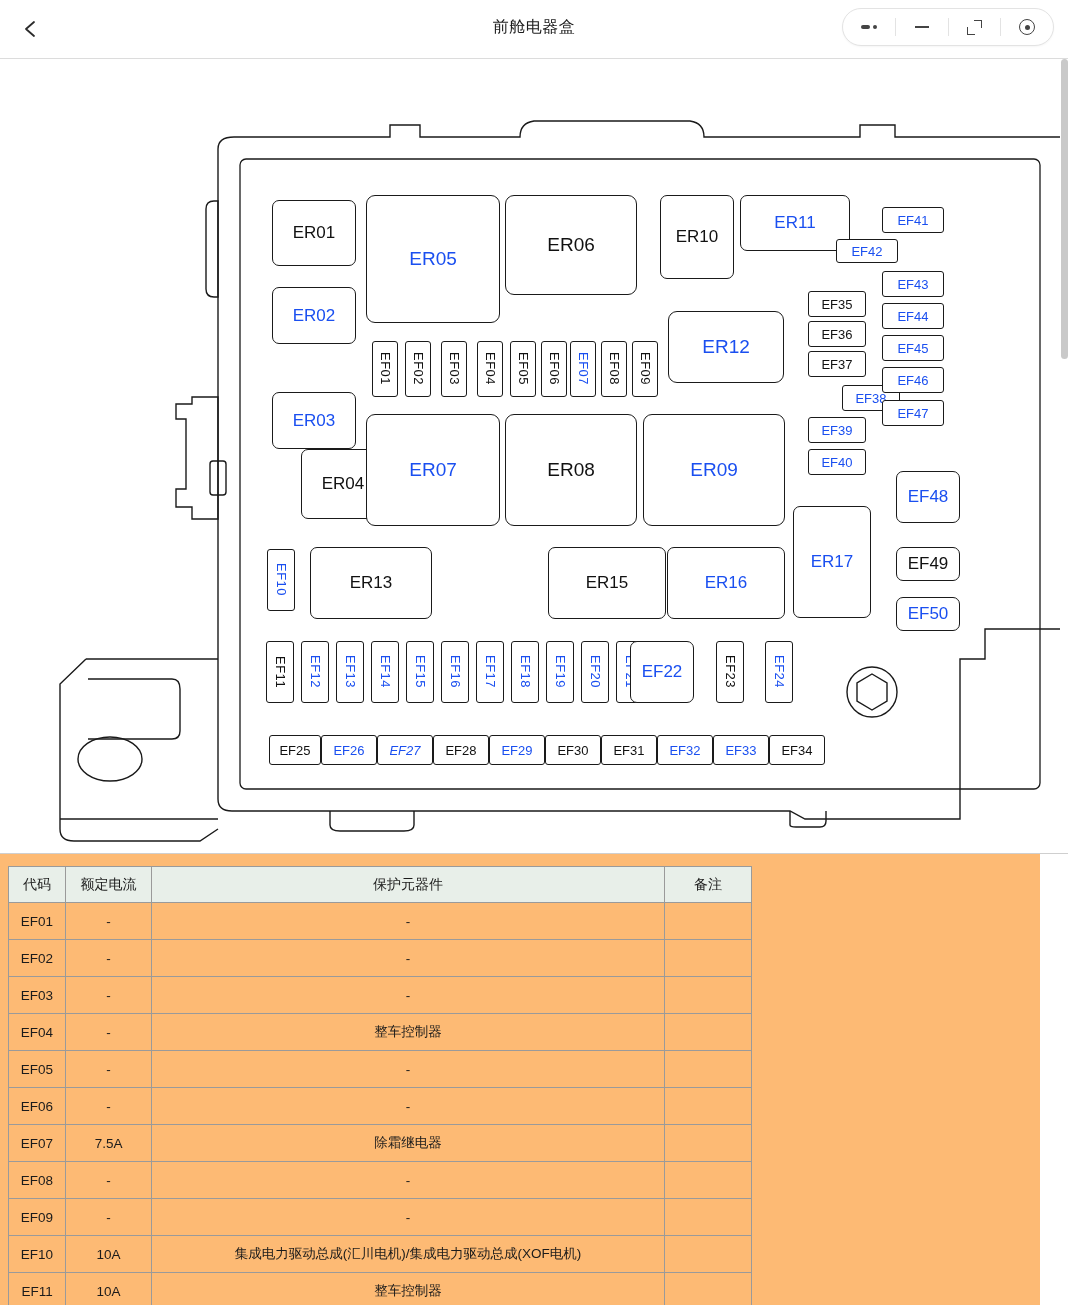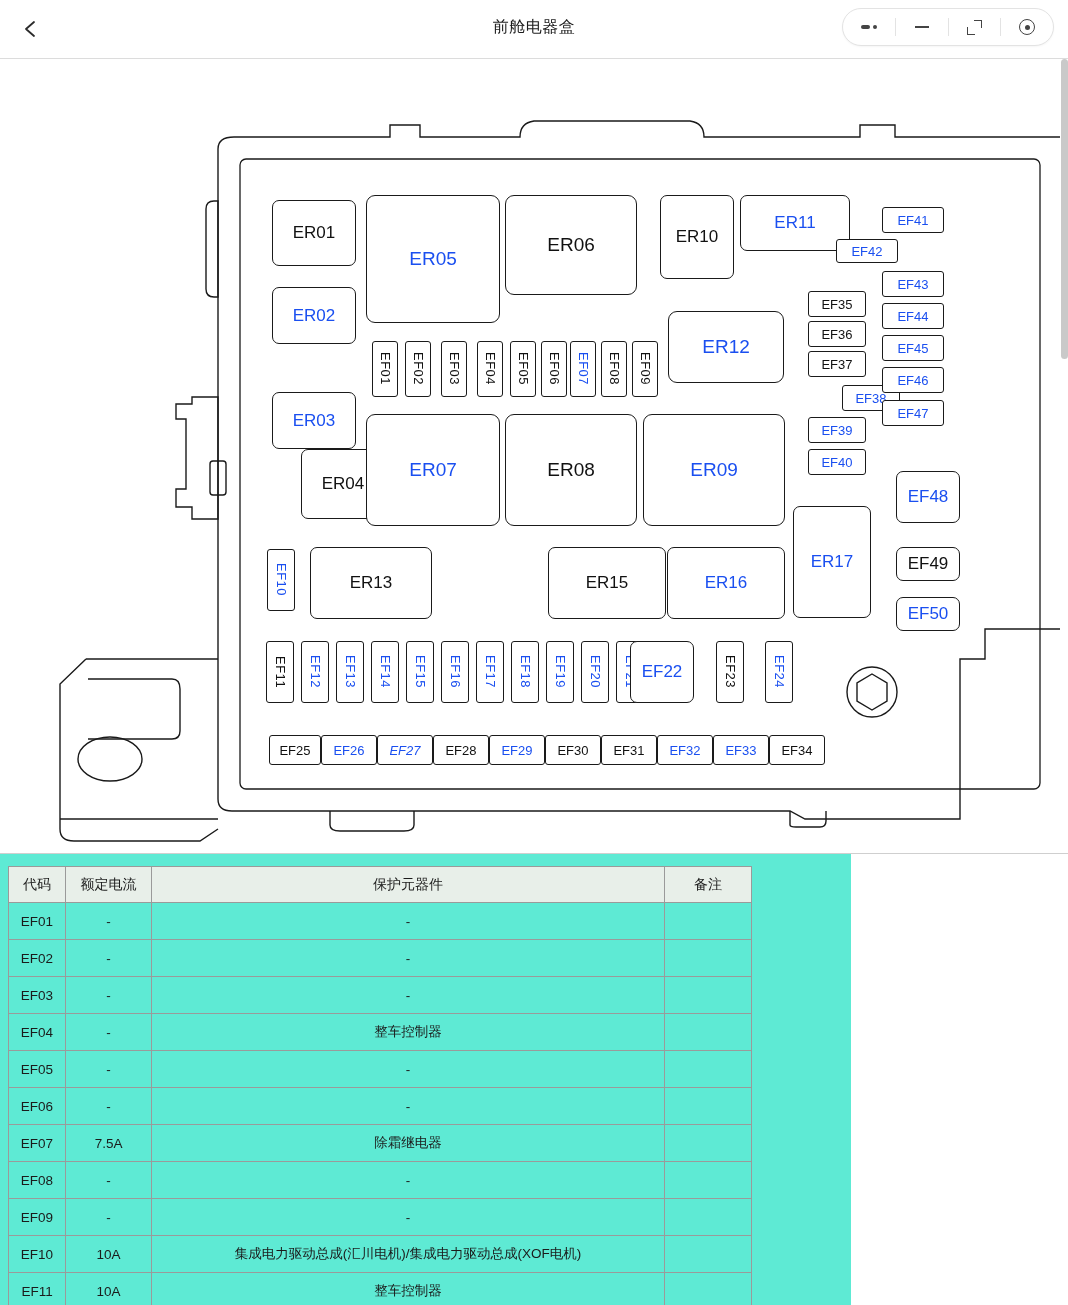--- a/index.html
+++ b/index.html
@@ -111,24 +111,24 @@
   .cell.vert {
     writing-mode: vertical-rl;
     text-orientation: mixed;
     font-size: 13px;
     letter-spacing: 0.5px;
   }
   .cell.sm { font-size: 13px; }
 
   
   .table-wrap {
-    width: 851px;
+    width: 1040px;
     height: 451px;
     overflow: hidden;
-    background: #5eead4;
+    background: #fdba74;
     padding: 12px 8px 0 8px;
   }
   table.fuse {
     border-collapse: collapse;
     width: 744px;
     font-size: 13.5px;
     color: #1b1b1b;
   }
   table.fuse th, table.fuse td {
     border: 1px solid #9a9a9a;

